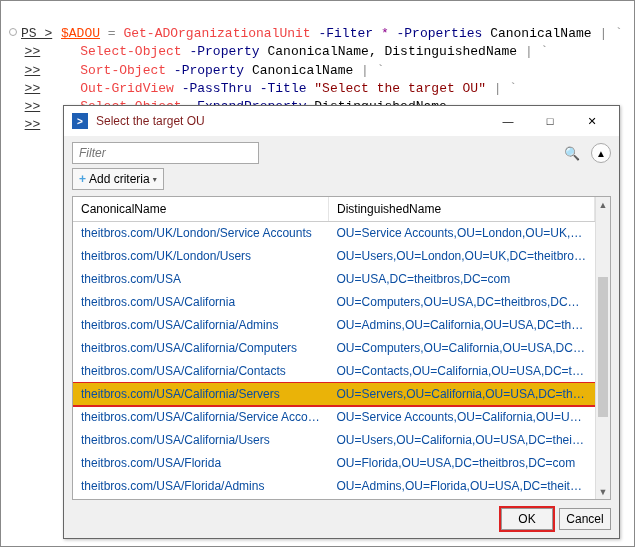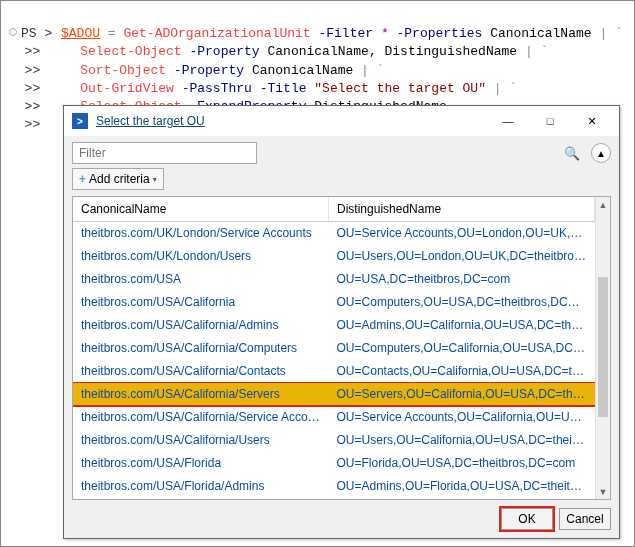--- a/index.html
+++ b/index.html
@@ -14,21 +14,21 @@
     height: 547px;
     overflow: hidden;
     position: relative;
     border: 1px solid #888;
   }
   .code-area {
     padding: 6px 8px 10px 8px;
     line-height: 1.4;
     white-space: pre;
   }
-  .gutter { color: #333; display: inline-block; width: 40px; }
+  .gutter { color: #333; display: inline-block; width: 40px; text-decoration: underline; }
   .ps-var { color: #ff4500; text-decoration: underline; }
   .ps-cmd { color: #ef4444; }
   .ps-param { color: #000080; }
   .ps-str { color: #8b0000; }
   .ps-op { color: #888; }
   .ps-star { color: #8b008b; }
   .circle {
     display: inline-block;
     width: 8px; height: 8px;
     border: 1px solid #aaa;
@@ -58,21 +58,21 @@
     padding: 0 6px 0 8px;
     background: #fff;
   }
   .titlebar .appicon {
     width: 16px; height: 16px;
     background: #1e5fb4;
     margin-right: 8px;
     display: flex; align-items: center; justify-content: center;
     color: #fff; font-size: 10px; font-weight: bold;
   }
-  .titlebar .title { flex: 1; color: #0c4a6e; text-decoration: underline; }
+  .titlebar .title { flex: 1; color: #7f1d1d; }
   .winbtn {
     width: 42px; height: 28px;
     display: flex; align-items: center; justify-content: center;
     font-family: "Segoe UI Symbol", sans-serif;
     font-size: 11px;
     color: #000;
   }
 
   .toolbar {
     padding: 6px 8px 2px 8px;
@@ -80,20 +80,21 @@
   .filter-row {
     display: flex;
     align-items: center;
     gap: 4px;
   }
   .filter-input {
     flex: 1;
     height: 22px;
     border: 1px solid #a9a9a9;
     padding: 2px 22px 2px 6px;
+    font-style: italic;
     color: #888;
     font-size: 12px;
     background: #fff;
     position: relative;
   }
   .filter-wrap { position: relative; flex: 1; }
   .filter-search-icon {
     position: absolute;
     right: 6px; top: 4px;
     color: #777;

